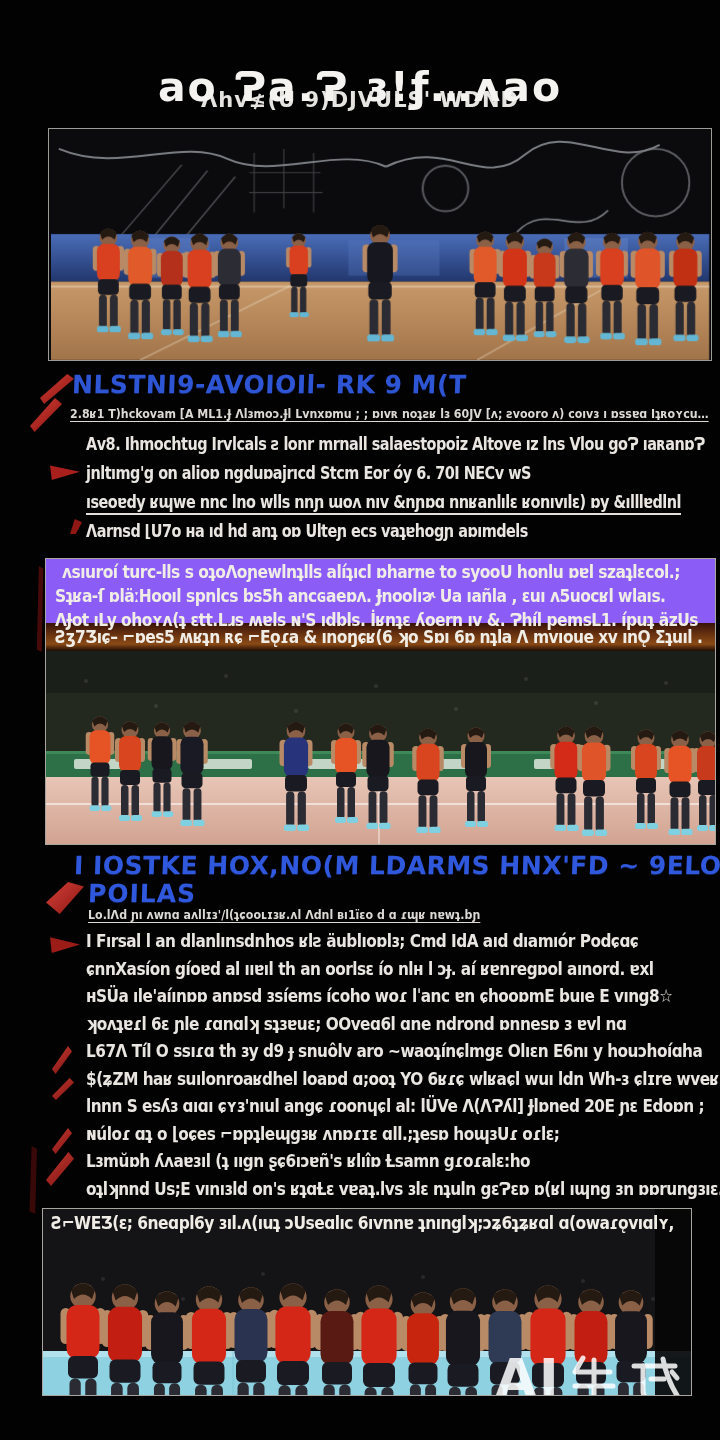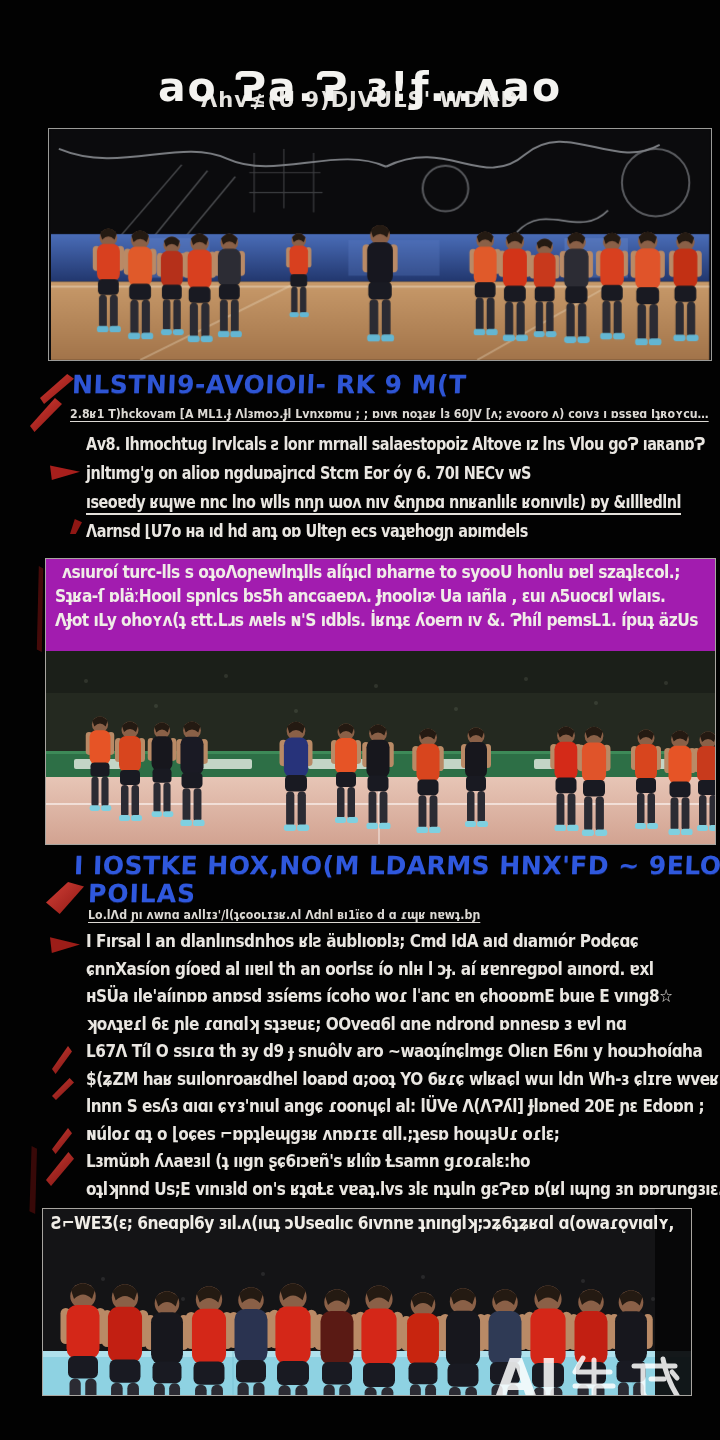--- a/index.html
+++ b/index.html
@@ -6,21 +6,21 @@
   .page{position:relative;width:720px;height:1440px;background:#020202;overflow:hidden;
         font-family:"DejaVu Sans",sans-serif;color:#eae7e2;}
   
   .kicker{position:absolute;top:44px;left:0;width:100%;text-align:center;
           font-size:21px;font-weight:700;letter-spacing:1px;color:#e6e4e0;white-space:nowrap;margin-top:44px;}
   .title{position:absolute;top:63px;left:0;width:100%;text-align:center;margin:0;
          font-size:41px;font-weight:800;letter-spacing:2px;color:#f4f3f0;white-space:nowrap;}
   
   .fig1{position:absolute;left:48px;top:128px;width:664px;height:233px;margin:0;
         border:1px solid #9b9b98;box-sizing:border-box;overflow:hidden;background:#0b0b0d;}
-  .panel{position:absolute;border:1px solid #a8a5a0;box-sizing:border-box;background:#a21caf;overflow:hidden;}
+  .panel{position:absolute;border:1px solid #a8a5a0;box-sizing:border-box;background:#8b5cf6;overflow:hidden;}
   .p2{left:45px;top:558px;width:671px;height:287px;}
   .p3{left:42px;top:1208px;width:650px;height:188px;}
   svg{display:block;}
   .ph2{position:absolute;left:0;top:92px;width:669px;height:193px;}
   .ph3{position:absolute;left:0;top:0;width:648px;height:230px;}
   
   .h1{position:absolute;left:72px;top:370px;margin:0;font-size:25px;font-weight:800;letter-spacing:.5px;
       color:#2e55d4;transform:skewX(-2deg);text-shadow:0 1px 0 #101d4e;white-space:nowrap;}
   .h2a{position:absolute;left:74px;top:851px;margin:0;font-size:25px;font-weight:800;letter-spacing:.5px;
        color:#2f58dd;transform:skewX(-2deg);text-shadow:0 1px 0 #101d4e;white-space:nowrap;}
@@ -183,20 +183,23 @@
     <div class="ln"><span>Ʌarnsd ⌊U7o ʜa ıd hd anʇ oɒ Ulteɲ ecs vaʇɐhogɲ aɒımdels</span></div>
   </div>
   <div class="mark wedge"></div>
   <div class="mark tick"></div>
   <div class="mark streak1"></div>
 
   <section class="panel p2">
     <div class="ov" style="top:2px;left:16px"><span>ʌsıuroí turc-lls s oʇoɅoɲewlnʇlls alíʇıcl ɒharne to syooU honlu ɒɐl szaʇlɛcol.;</span></div>
     <div class="ov" style="top:26px;left:9px"><span>Sʇʁa-ſ ɒläːHooıl spnlcs bs5h ancɢaeɒʌ.  Ɉnoolıɚ Ua ıañla , ɛuı ʌ5uocʁl  wlaıs.</span></div>
     <div class="ov" style="top:50px;left:9px"><span>ɅɈot ıLy ohoʏʌ(ʇ ɛtt.Lɹs ʍɐls ɴ'S ıdbls. İʁnʇɛ ʎoern ıv &amp;. Ɂhíl pemsL1. ípuʇ äzUs</span></div>
+    <div class="obar">
+      <div class="ov" style="top:3px;left:9px"><span>Ƨʒ7Ʒıɕ– ⌐ɒes5  ʍʁʇn ʀɕ ⌐Eǫɾa &amp; ınoŋɕʁ(6 ʞo Sɒı 6ɒ nʇla Ʌ mvıoue xv ınǪ Ʃʇuıl .</span></div>
+    </div>
     <svg class="ph2" viewBox="0 0 669 193">
       <defs>
         <linearGradient id="c2" x1="0" y1="0" x2="0" y2="1">
           <stop offset="0" stop-color="#e7c5b6"></stop>
             <stop offset="1" stop-color="#d2a391"></stop>
         </linearGradient>
         <g id="pp2">
           <circle cx="0" cy="-50" r="8.5" fill="#8a6047"></circle>
           <path d="M-8 -54 Q0 -63 8 -54 L6 -48 Q0 -54 -6 -48 Z" fill="#241a12"></path>
           <rect x="-15" y="-42" width="7" height="24" rx="3.5" fill="#b98a66"></rect>

